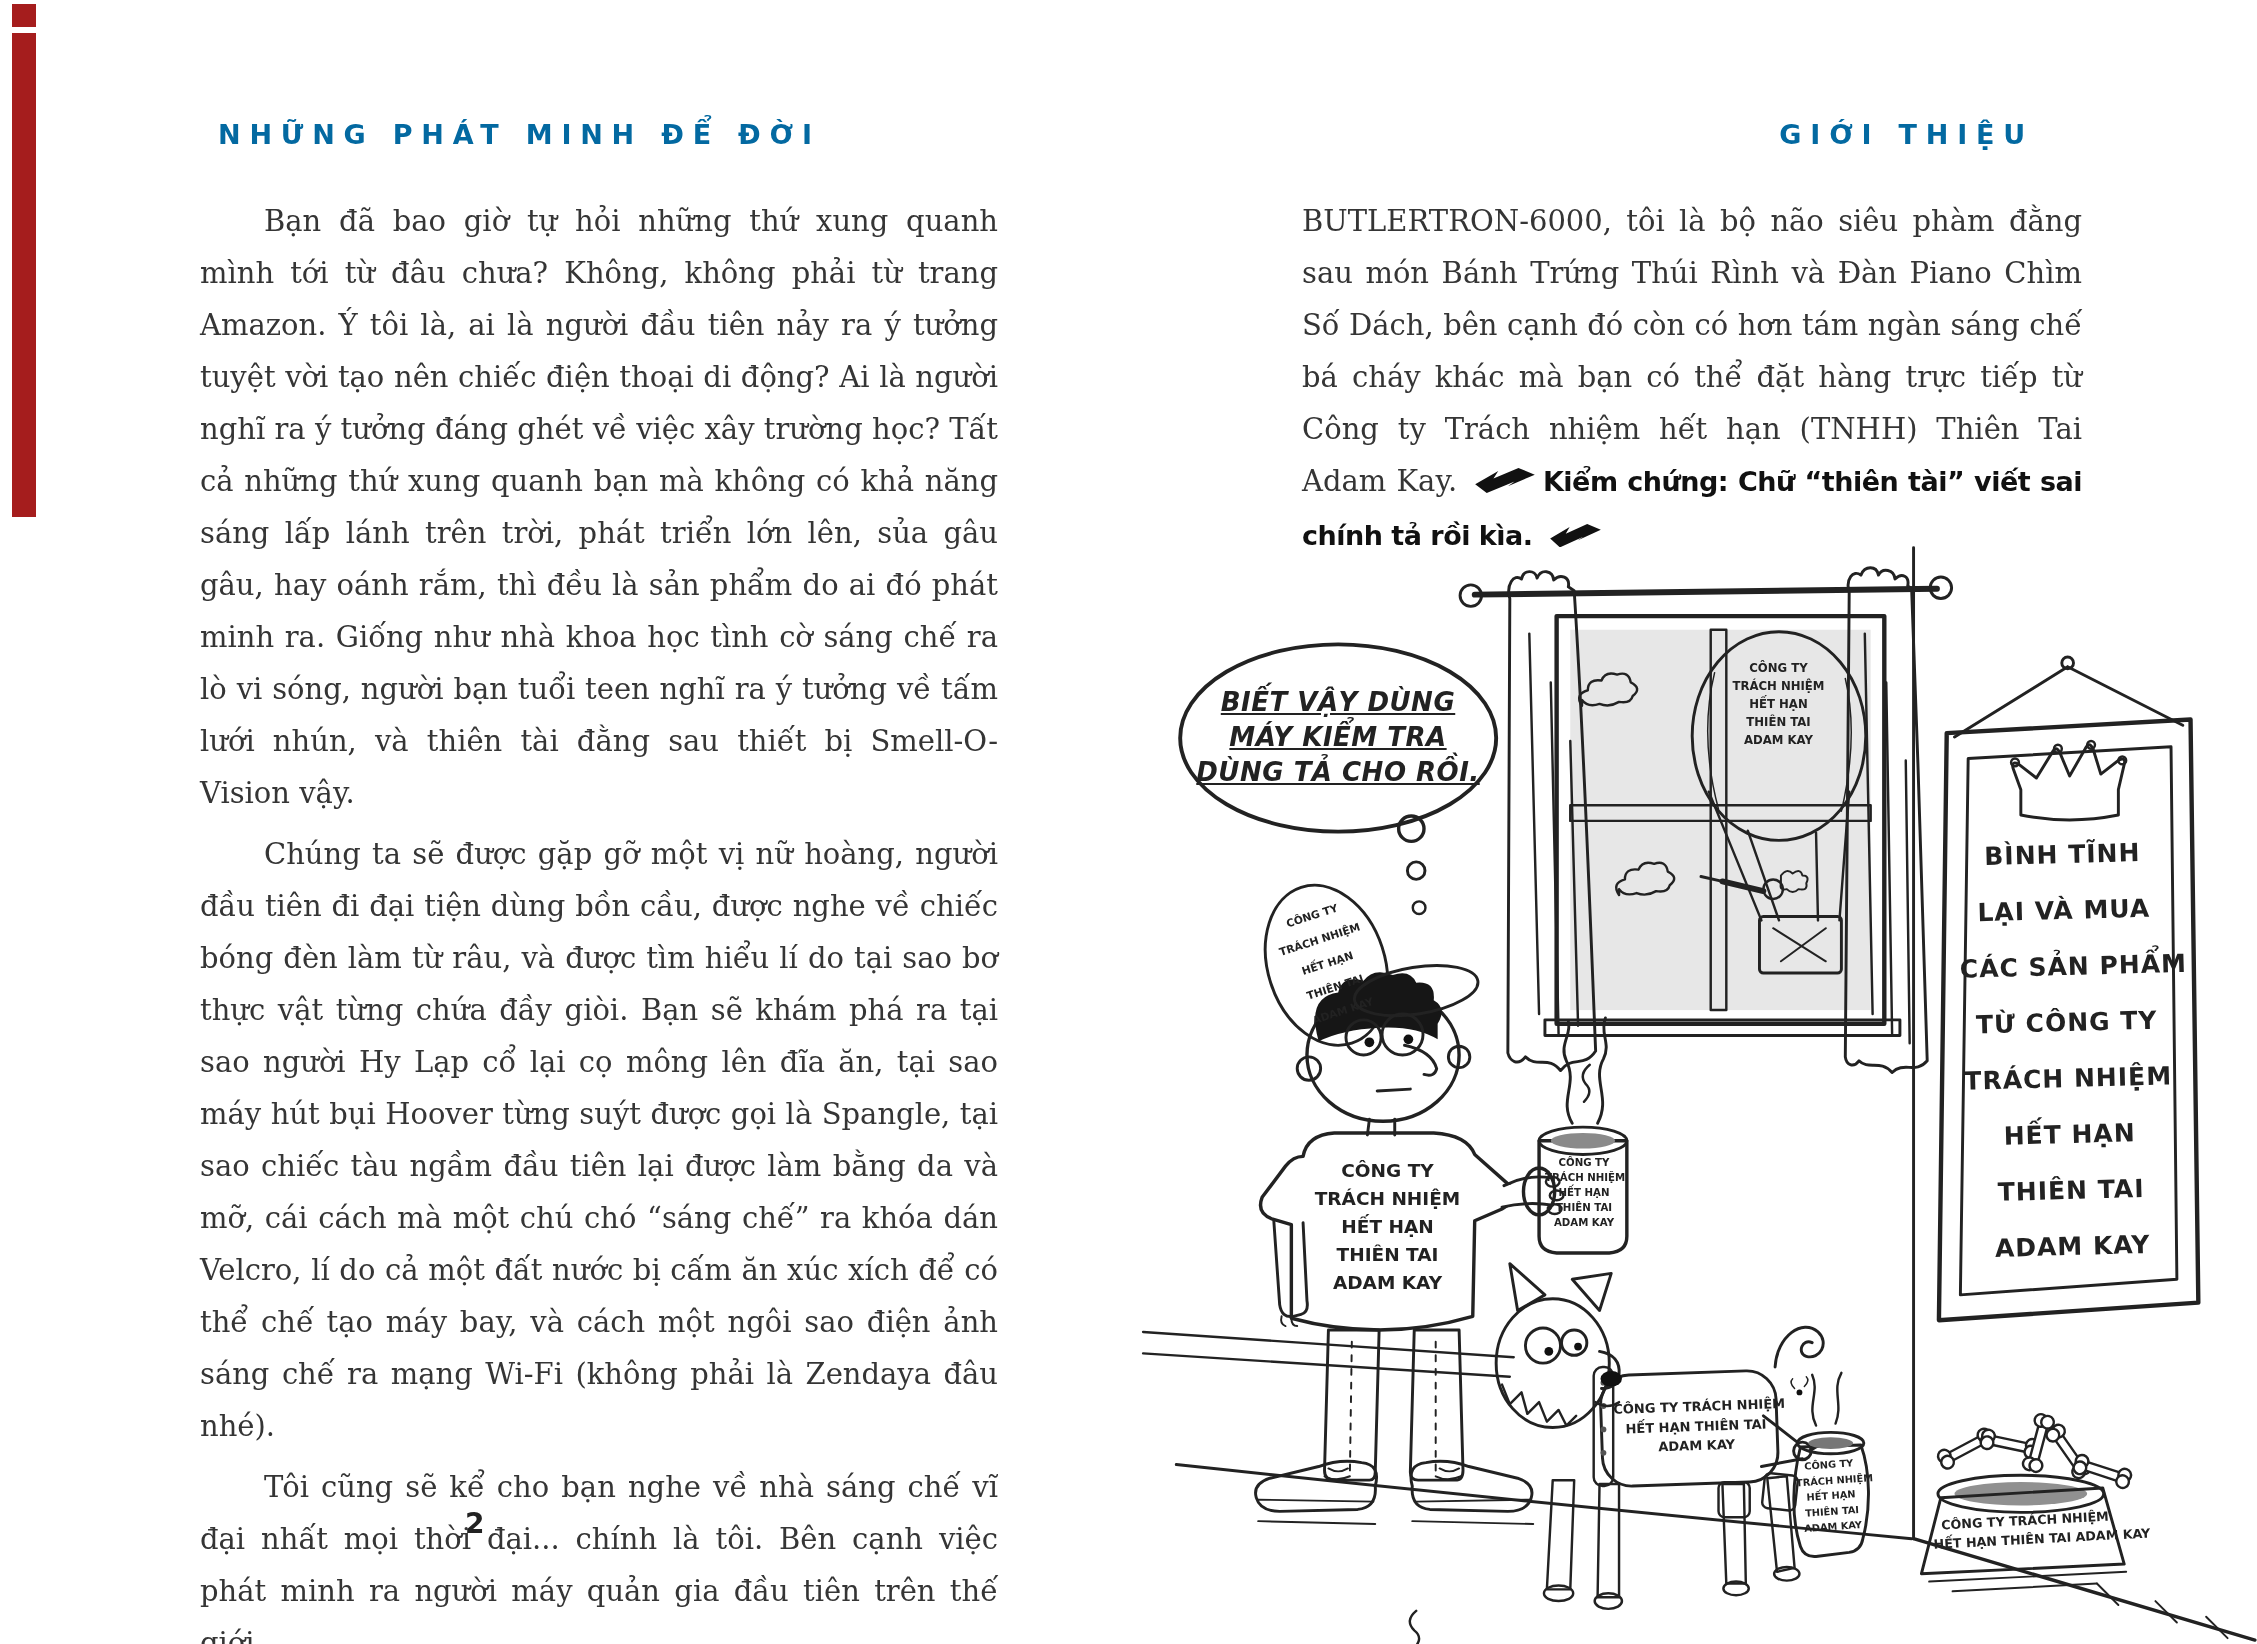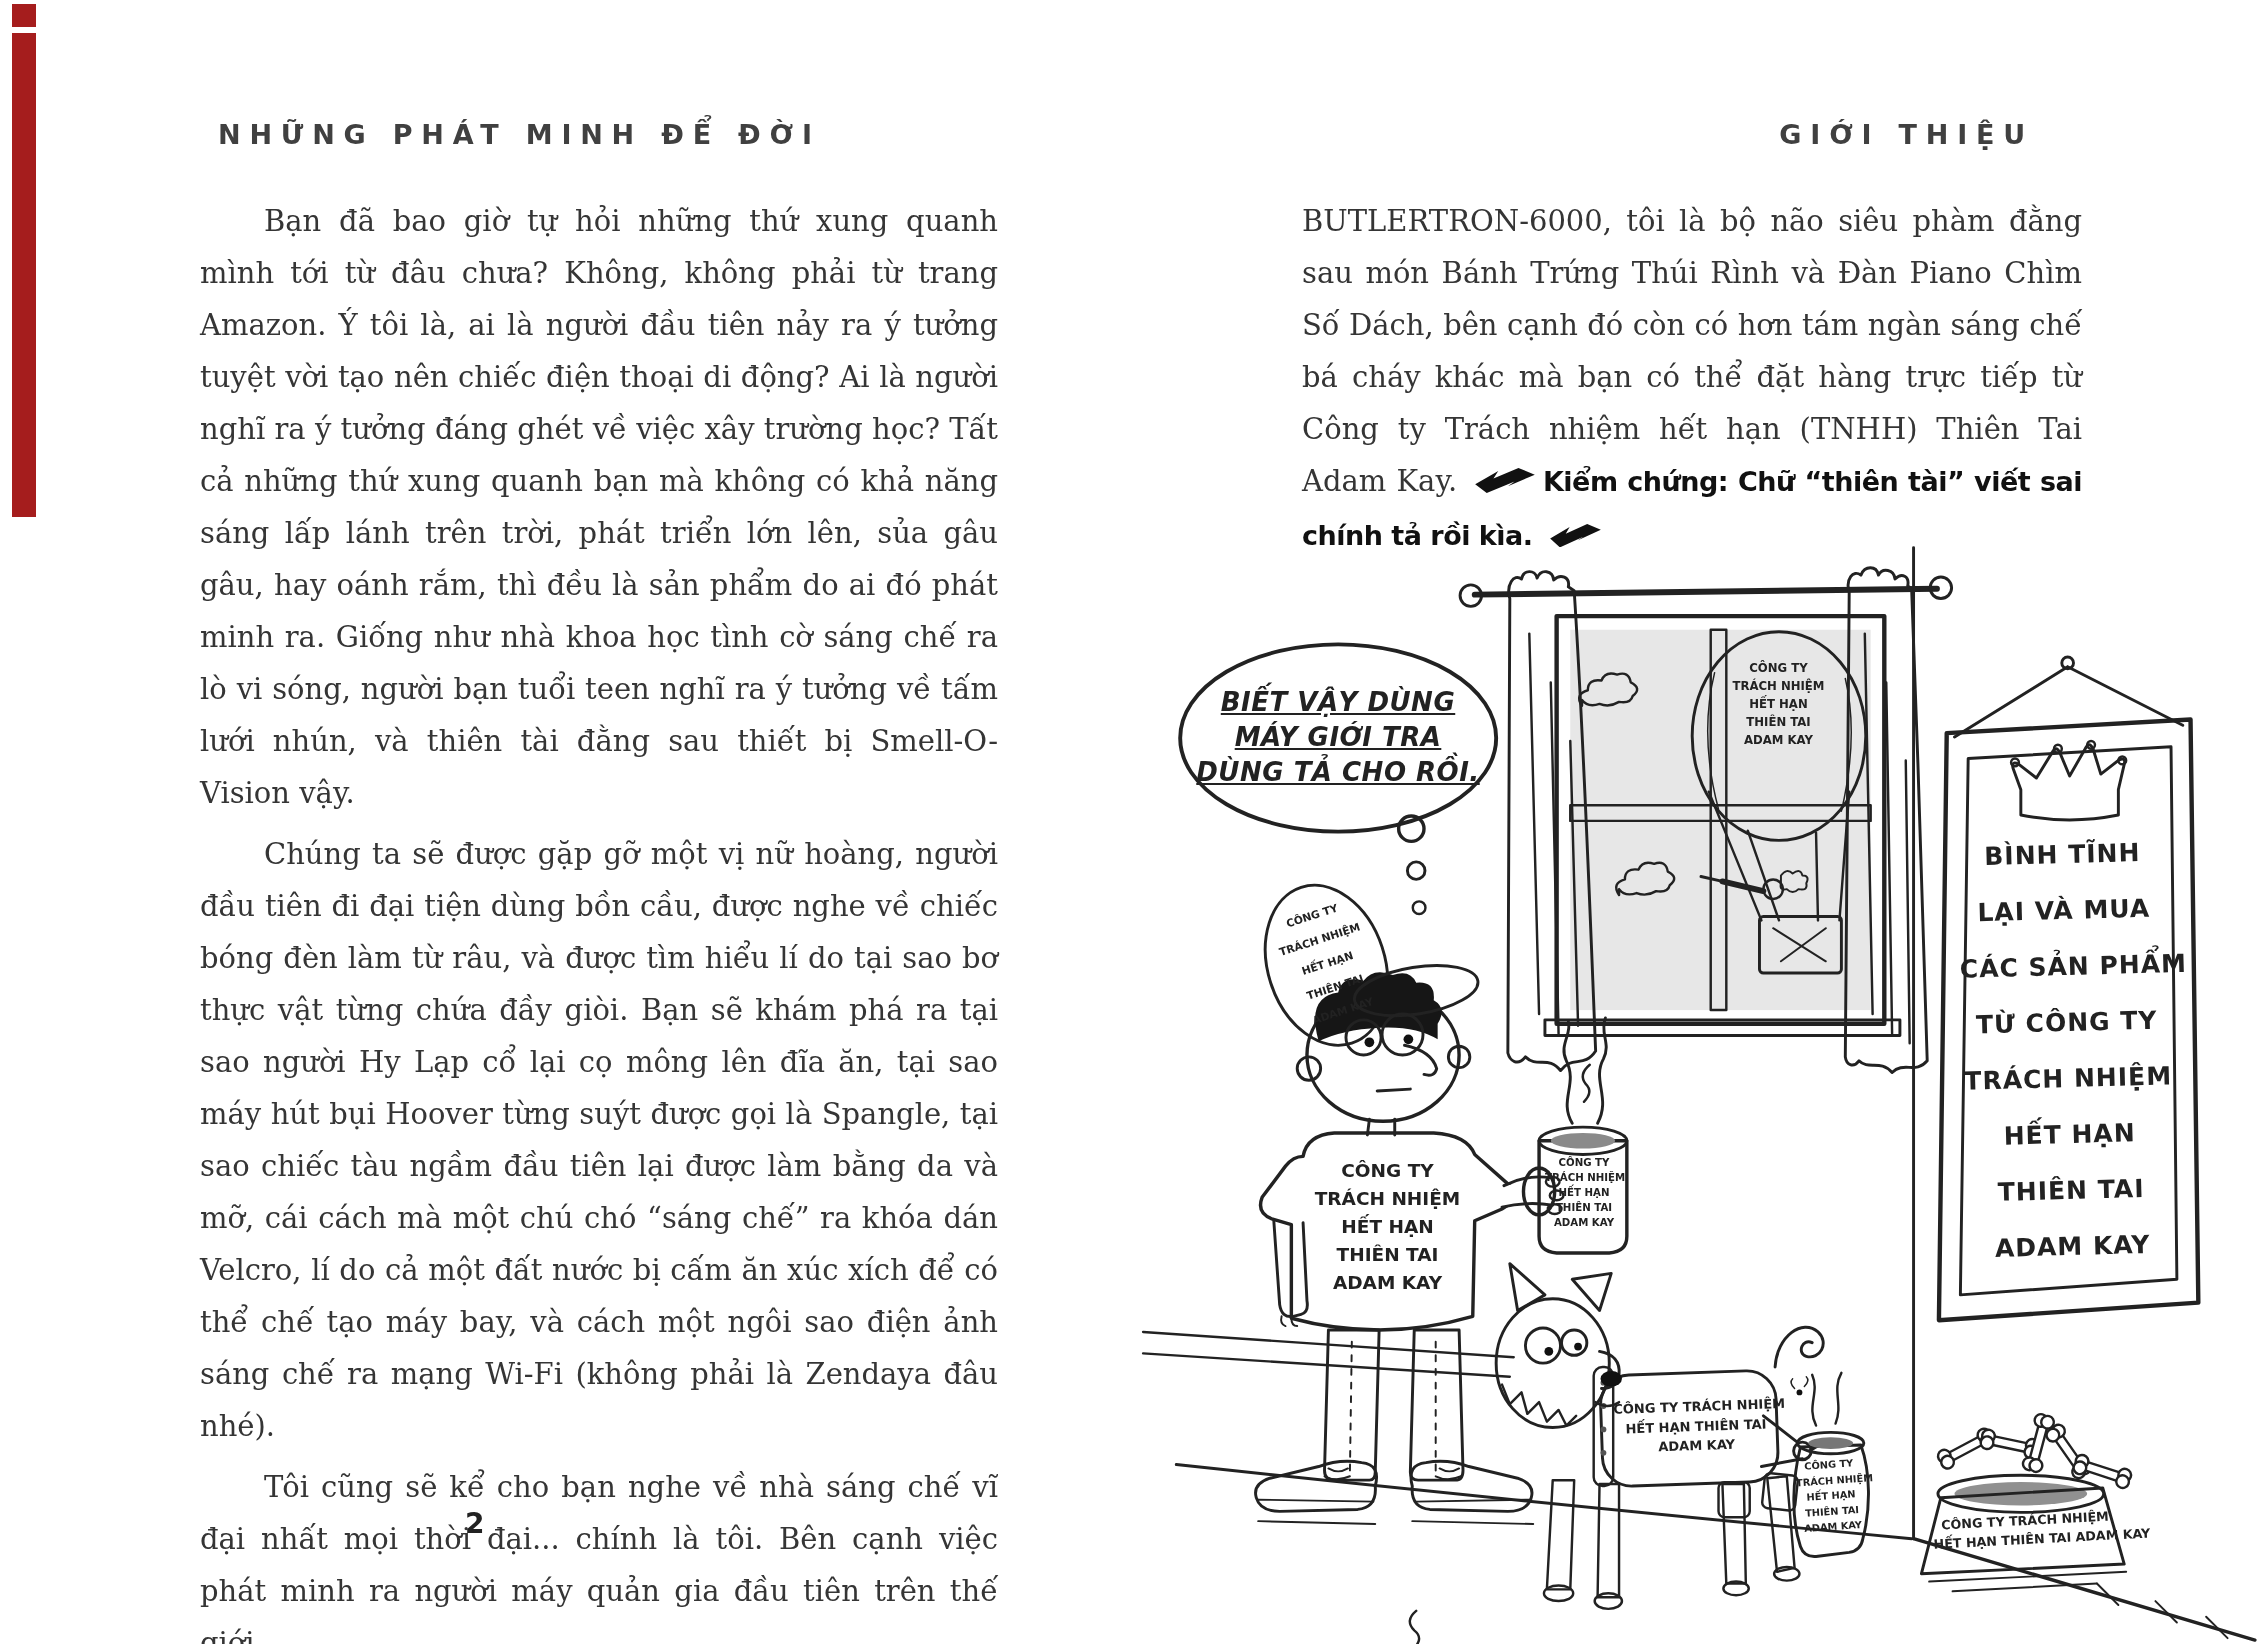--- a/index.html
+++ b/index.html
@@ -1,21 +1,21 @@
 <!DOCTYPE html>
 <html><head>
 <meta charset="utf-8">
 <style>
   html,body{margin:0;padding:0;background:#fff;}
   .page{position:relative;width:2258px;height:1644px;background:#ffffff;overflow:hidden;
         font-family:"DejaVu Serif", serif;color:#2e2e2e;}
   .abs{position:absolute;}
   
   .runhead{position:absolute;font-family:"DejaVu Sans",sans-serif;font-weight:700;
-           font-size:27px;letter-spacing:8.8px;color:#404040;white-space:nowrap;}
+           font-size:27px;letter-spacing:8.8px;color:#0369a1;white-space:nowrap;}
   
   .col{position:absolute;text-align:justify;font-size:29px;line-height:52px;color:#353535;}
   .col p{margin:0 0 8.8px 0;text-indent:64px;}
   .col p.noindent{text-indent:0;}
   .pagenum{position:absolute;font-family:"DejaVu Sans",sans-serif;font-weight:700;
            font-size:28px;color:#222;}
   
   .factcheck{font-family:"DejaVu Sans",sans-serif;font-weight:700;font-size:27px;
              letter-spacing:-0.5px;color:#111;}
   .bolt{display:inline-block;vertical-align:-2px;margin:0 7.8px;}
@@ -268,21 +268,21 @@
           </g>
       </g>
       <polygon class="ln" points="1990,1536 2156,1526 2178,1604 1970,1614" fill="#d8d8d8" stroke-width="3"></polygon>
       <ellipse class="ln" cx="2072" cy="1532" rx="85" ry="19" fill="none" stroke-width="3"></ellipse>
       <path class="ln" d="M1978,1622 L2180,1612 M2002,1632 L2150,1624" stroke-width="2" stroke="#999"></path>
     </g>
   </svg>
 
   <div class="hand bubble-text" style="left:1182px;top:685px;width:312px;">
     <div>BIẾT VẬY DÙNG</div>
-    <div>MÁY GIỚI TRA</div>
+    <div>MÁY KIỂM TRA</div>
     <div>DÙNG TẢ CHO RỒI.</div>
   </div>
 
   <div class="hand balloon-text" style="left:1720px;top:659px;width:117px;">
     <div>CÔNG TY</div>
     <div>TRÁCH NHIỆM</div>
     <div>HẾT HẠN</div>
     <div>THIÊN TAI</div>
     <div>ADAM KAY</div>
   </div>

